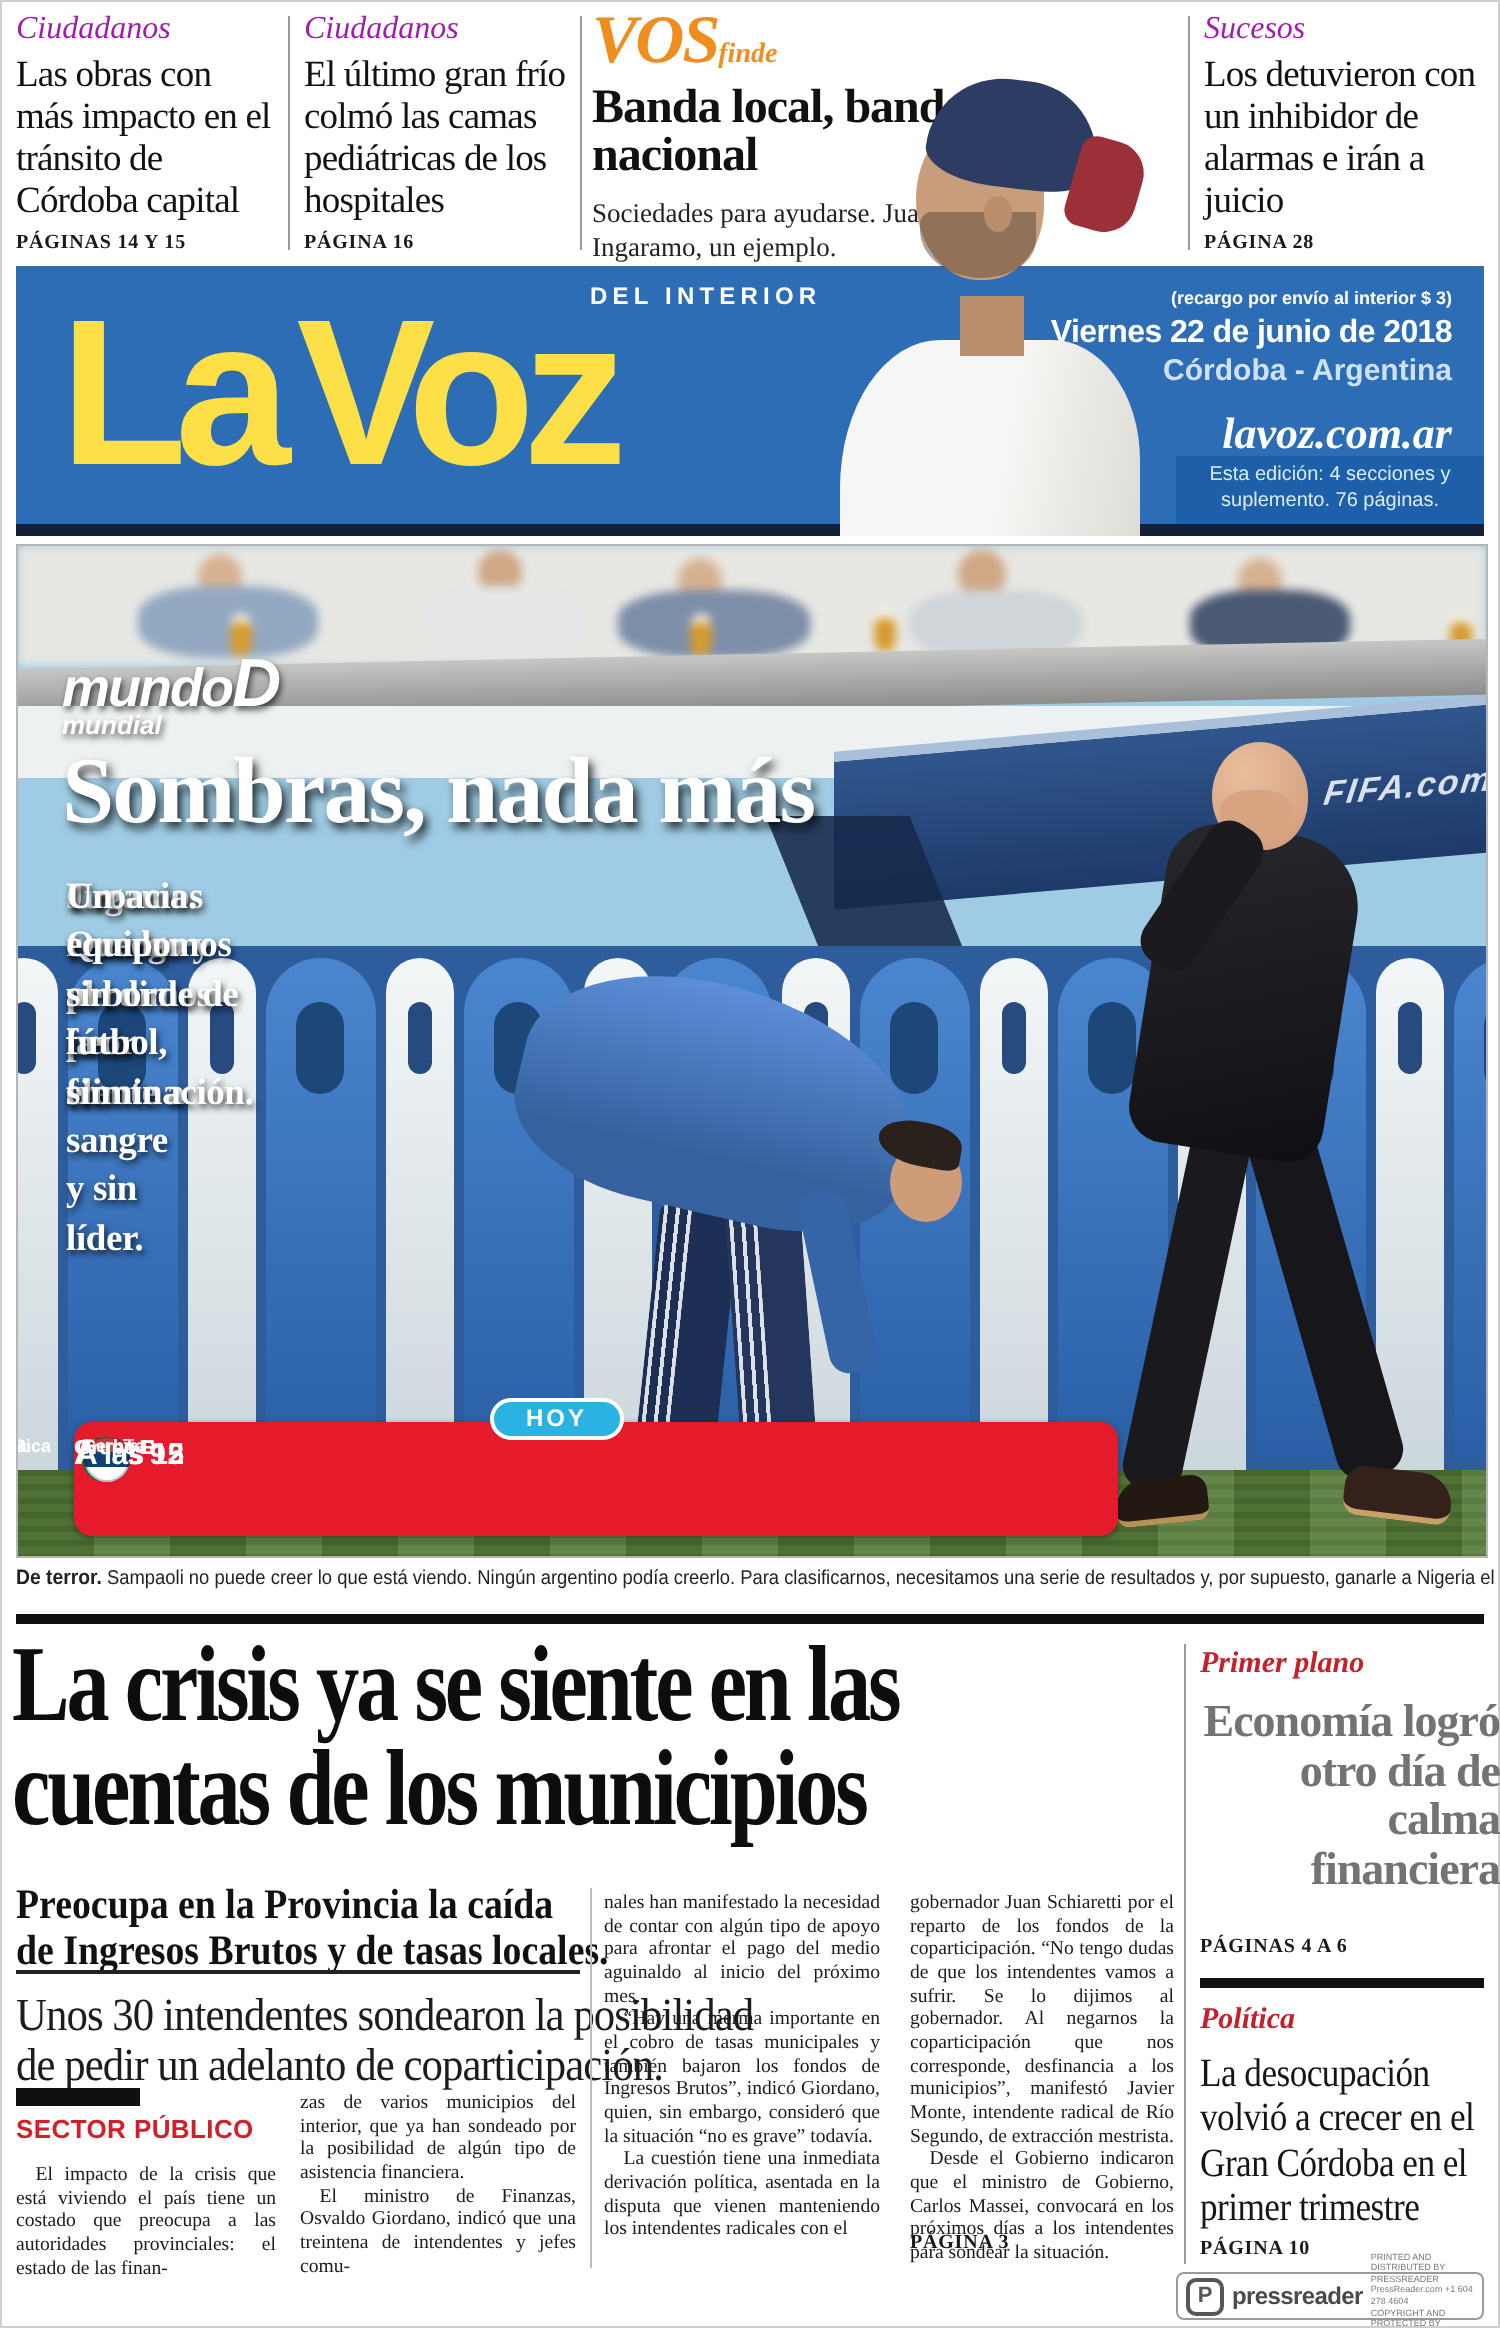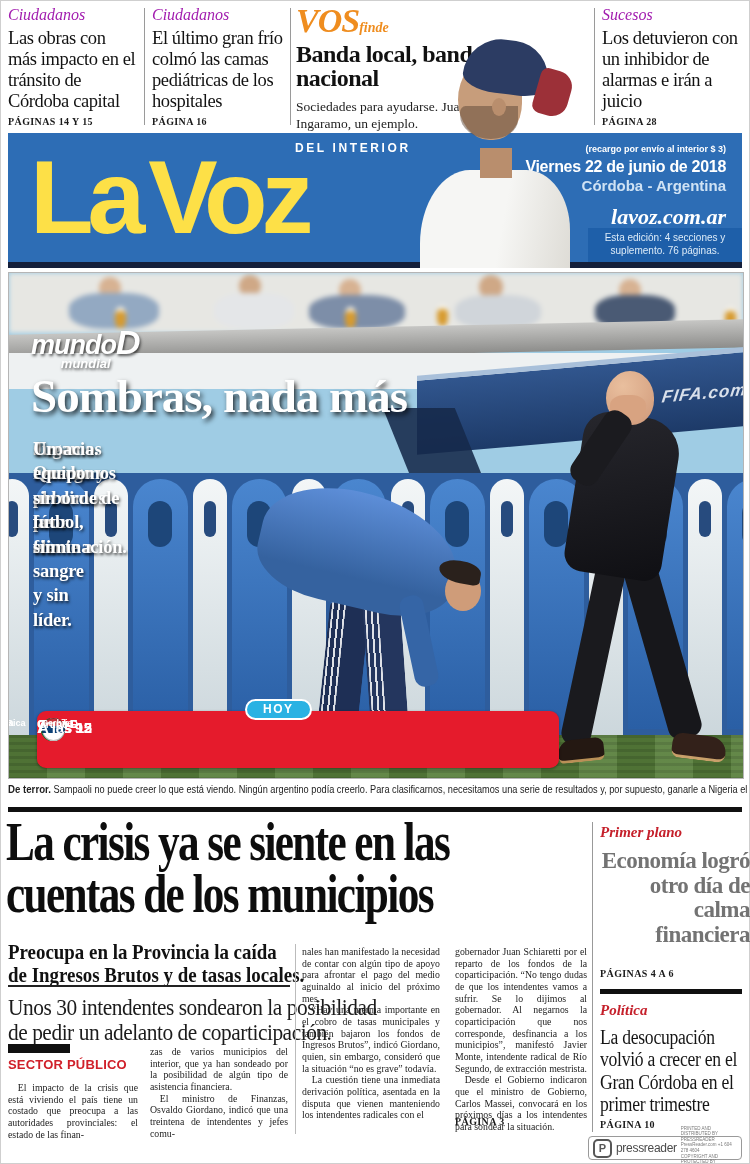--- a/index.html
+++ b/index.html
@@ -95,21 +95,21 @@
         background-image:repeating-linear-gradient(90deg,rgba(255,255,255,.85) 0 2px,rgba(0,0,0,0) 2px 6px);
         background-size:14px 100%;background-repeat:no-repeat;background-position:2px 0;}
   .b-leg1{left:64px;top:116px;width:40px;height:142px;transform:rotate(6deg);}
   .b-leg2{left:108px;top:118px;width:38px;height:142px;transform:rotate(-4deg);background-color:#24365e;}
   .b-shoe{left:72px;top:254px;width:42px;height:14px;background:#d8dde2;border-radius:8px;}
 
   .mundod{left:22px;top:56px;color:#fff;font-family:"Liberation Sans",sans-serif;font-style:italic;font-weight:bold;
           text-shadow:1px 2px 3px rgba(0,0,0,.65);line-height:.8;}
   .mundod .m1{font-size:27px;letter-spacing:-1px;}
   .mundod .m2{font-size:34px;}
-  .mundod .m3{display:block;text-align:center;font-size:13px;margin-top:2px;}
+  .mundod .m3{display:block;text-align:left;font-size:13px;margin-top:2px;}
   .cover-headline{left:22px;top:96px;color:#fff;font-weight:bold;font-size:47px;letter-spacing:-1px;
                   text-shadow:2px 3px 5px rgba(0,0,0,.8);white-space:nowrap;}
   .cover-dek{left:24px;top:164px;color:#fff;font-weight:bold;font-size:18.5px;line-height:1.32;
              text-shadow:1px 2px 3px rgba(0,0,0,.75);letter-spacing:-0.2px;}
 
   .hoy-bar{left:28px;top:438px;width:522px;height:57px;background:#e51b2c;border-radius:9px;display:flex;
            box-shadow:0 1px 3px rgba(0,0,0,.4);}
   .hoy-pill{position:absolute;left:208px;top:-12px;background:#2ab2e3;border:2px solid #fff;color:#fff;
             font-family:"Liberation Sans",sans-serif;font-weight:bold;font-size:12px;letter-spacing:1.5px;
             padding:1px 16px 2px;border-radius:12px;}
@@ -155,21 +155,21 @@
   .rail-h1{left:600px;top:849px;width:150px;font-weight:bold;font-size:23px;line-height:1.07;letter-spacing:-0.5px;color:#737373;text-align:right;}
   .rail-bar{left:600px;top:989px;width:142px;height:5px;background:#101010;}
   .rail-h2{left:600px;top:1026px;width:172px;font-size:20px;line-height:1.12;letter-spacing:-0.3px;color:#161616;
            transform:scaleX(.88);transform-origin:0 0;}
 
   
   .pr-box{left:588px;top:1136px;width:154px;height:24px;border:1px solid #9a9a9a;border-radius:4px;background:#fff;
           display:flex;align-items:center;padding:1px 4px;gap:4px;box-sizing:border-box;}
   .pr-logo{width:15px;height:15px;border:2px solid #575757;border-radius:5px;color:#575757;
            font-family:"Liberation Sans",sans-serif;font-weight:bold;font-size:11px;line-height:14px;text-align:center;flex:0 0 auto;}
-  .pr-name{font-family:"Liberation Sans",sans-serif;font-weight:normal;font-size:12px;color:#4a4a4a;letter-spacing:-0.3px;}
+  .pr-name{font-family:"Liberation Sans",sans-serif;font-weight:bold;font-size:12px;color:#4a4a4a;letter-spacing:-0.3px;}
   .pr-lines{display:flex;flex-direction:column;font-family:"Liberation Sans",sans-serif;font-size:4.5px;
             color:#7a7a7a;line-height:1.25;}
 </style>
 </head>
 <body>
 
 <div class="page">
 
   <div class="abs" style="left:8px;top:7px;width:130px;">
     <div class="section-label">Ciudadanos</div>

